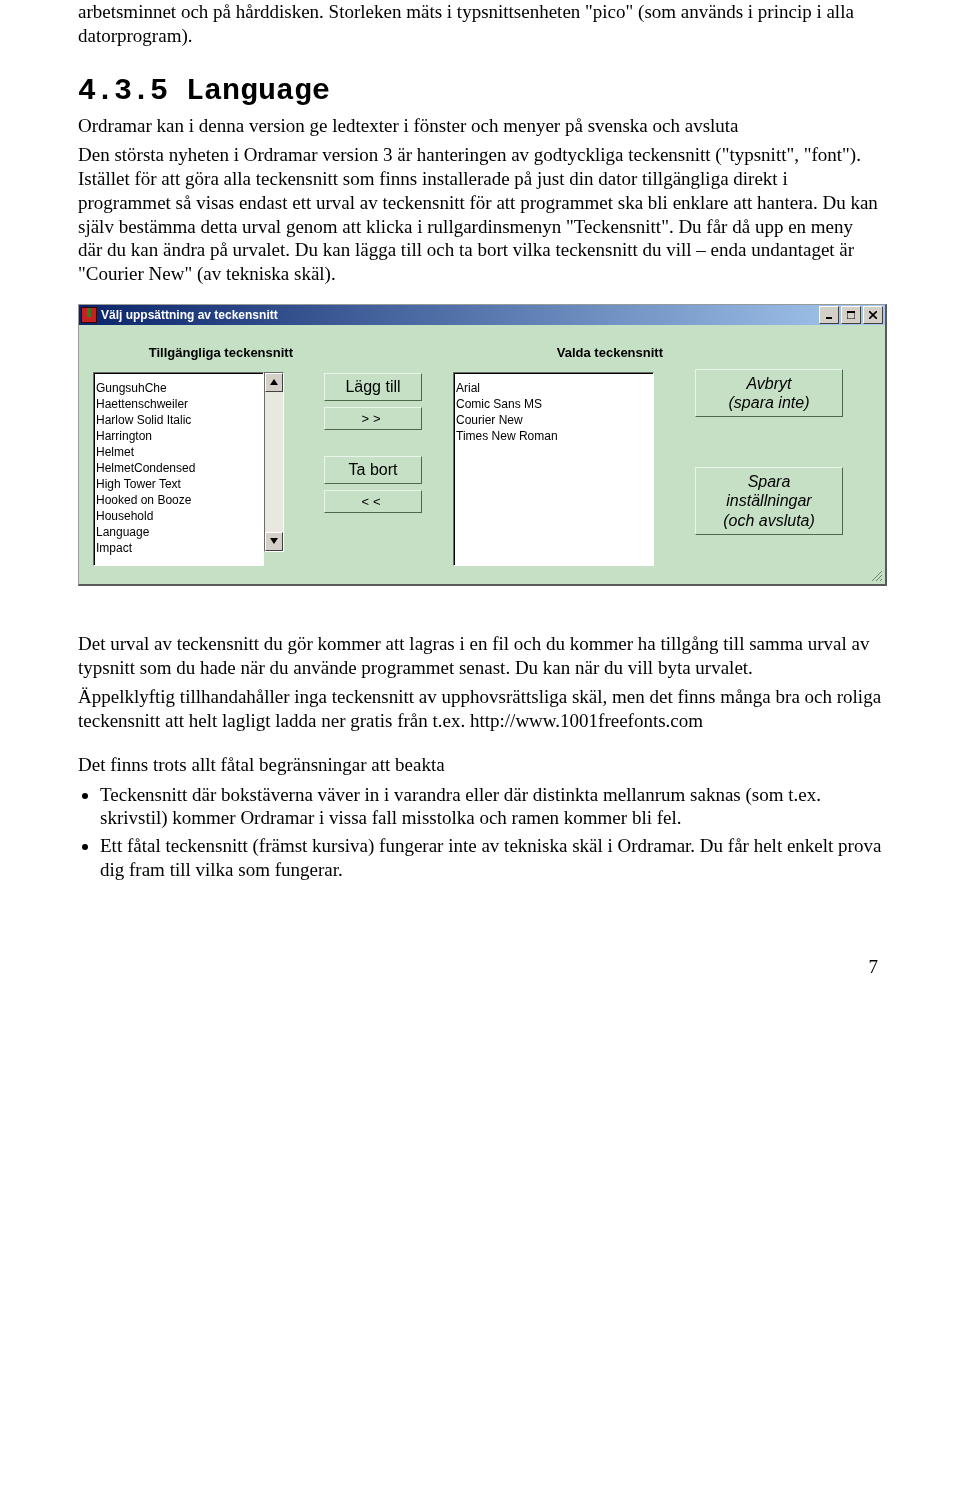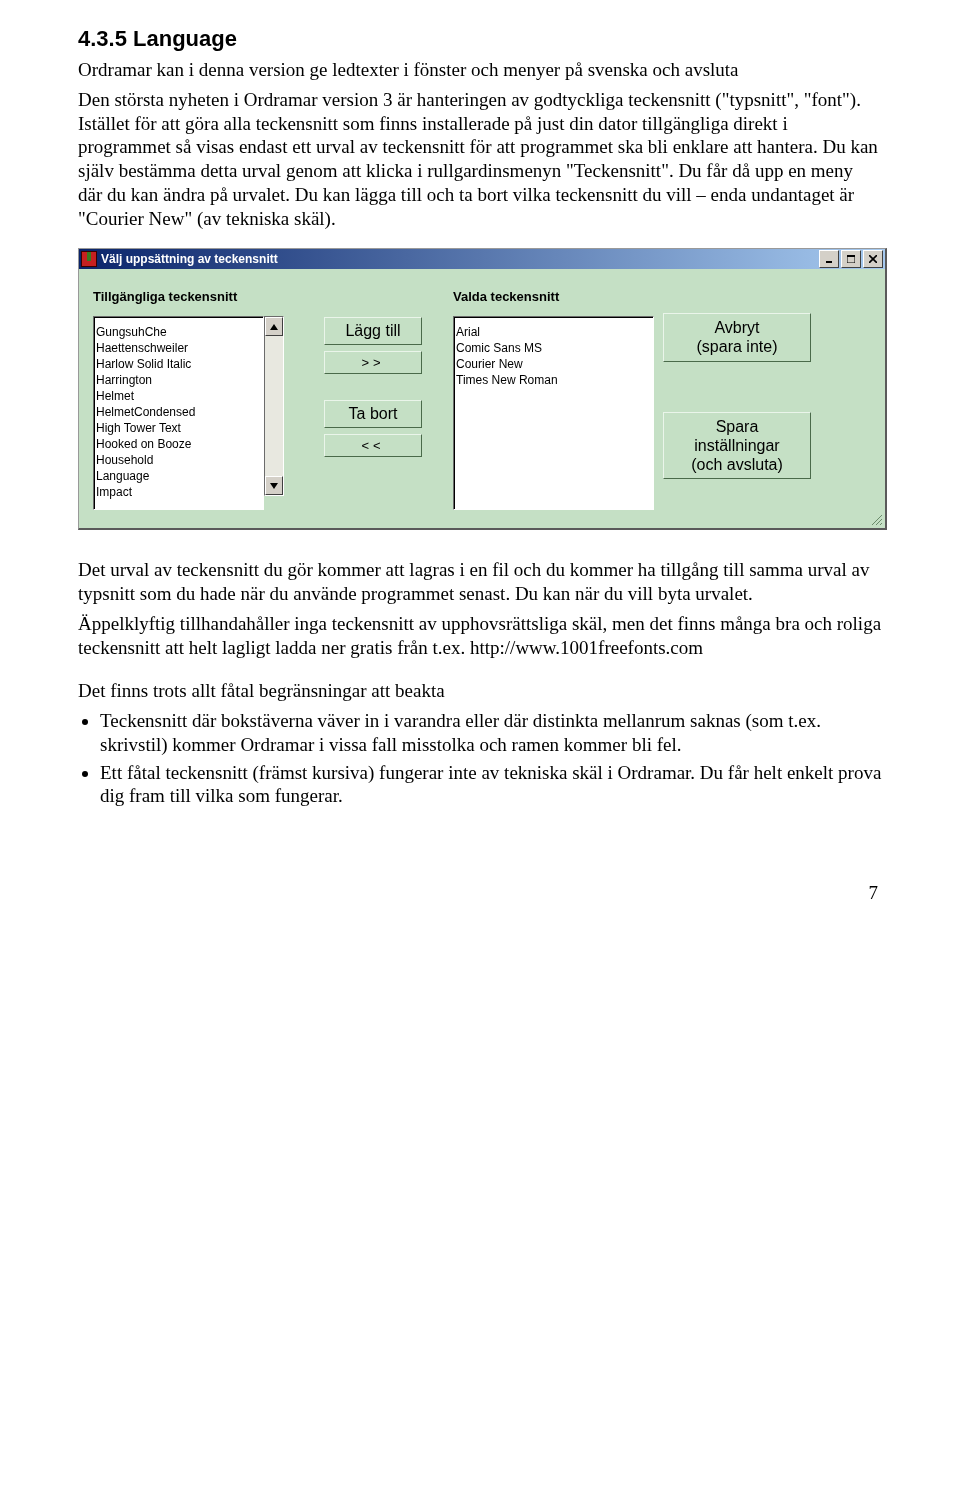--- a/index.html
+++ b/index.html
@@ -12,35 +12,35 @@
     width: 960px;
   }
   .page {
     padding: 0 78px 40px 78px;
   }
   p {
     margin: 0 0 6px 0;
     line-height: 1.25;
   }
   h2 {
-    font-family: Liberation Sans, sans-serif;
-    font-size: 22px;
+    font-family: Liberation Mono, monospace;
+    font-size: 30px;
     font-weight: bold;
     margin: 26px 0 6px 0;
   }
   ul {
     margin: 2px 0 0 0;
     padding-left: 22px;
   }
   li {
     margin-bottom: 4px;
     line-height: 1.25;
   }
   .dlg {
-    margin: 18px 0 28px 0;
+    margin: 18px 0 46px 0;
     width: 806px;
     border: 1px solid #999;
     border-right: 2px solid #5a5a5a;
     border-bottom: 2px solid #5a5a5a;
     background: #c5e0c5;
     font-family: "MS Sans Serif", Arial, sans-serif;
     font-size: 12px;
   }
   .titlebar {
     height: 20px;
@@ -81,30 +81,30 @@
     font-size: 11px;
     font-weight: bold;
   }
   .winbtn svg { display:block; }
   .dlg-body {
     display: flex;
     padding: 20px 10px 18px 14px;
     position: relative;
   }
   .col-label {
-    text-align: left;
+    text-align: right;
     font-weight: bold;
     font-size: 13px;
     margin-bottom: 12px;
     color: #000;
   }
   .left-col { width: 200px; }
   .mid-col { width: 160px; text-align: center; }
   .right-col { width: 210px; }
-  .far-col { flex: 1; display:flex; flex-direction:column; align-items:flex-start; gap:50px; padding-top:24px; }
+  .far-col { flex: 1; display:flex; flex-direction:column; align-items:center; gap:50px; padding-top:24px;font-style:italic; }
   .listbox-wrap { display:flex; }
   .listbox {
     width: 165px;
     height: 178px;
     background: #fff;
     border: 1px solid #6b6b6b;
     border-right-color: #fff;
     border-bottom-color: #fff;
     box-shadow: inset 1px 1px 0 #000;
     padding: 7px 2px;
@@ -160,20 +160,21 @@
     padding-right: 82px;
     padding-top: 30px;
     font-size: 19px;
   }
 </style>
 </head>
 <body>
 
 <div class="page">
 
+  <p>arbetsminnet och på hårddisken. Storleken mäts i typsnittsenheten "pico" (som används i princip i alla datorprogram).</p>
 
   <h2>4.3.5 Language</h2>
   <p>Ordramar kan i denna version ge ledtexter i fönster och menyer på svenska och avsluta</p>
 
   <p>Den största nyheten i Ordramar version 3 är hanteringen av godtyckliga teckensnitt ("typsnitt", "font"). Istället för att göra alla teckensnitt som finns installerade på just din dator tillgängliga direkt i programmet så visas endast ett urval av teckensnitt för att programmet ska bli enklare att hantera. Du kan själv bestämma detta urval genom att klicka i rullgardinsmenyn "Teckensnitt". Du får då upp en meny där du kan ändra på urvalet. Du kan lägga till och ta bort vilka teckensnitt du vill – enda undantaget är "Courier New" (av tekniska skäl).</p>
 
   <div class="dlg">
     <div class="titlebar">
       <span class="ticon"></span>
       <span>Välj uppsättning av teckensnitt</span>

